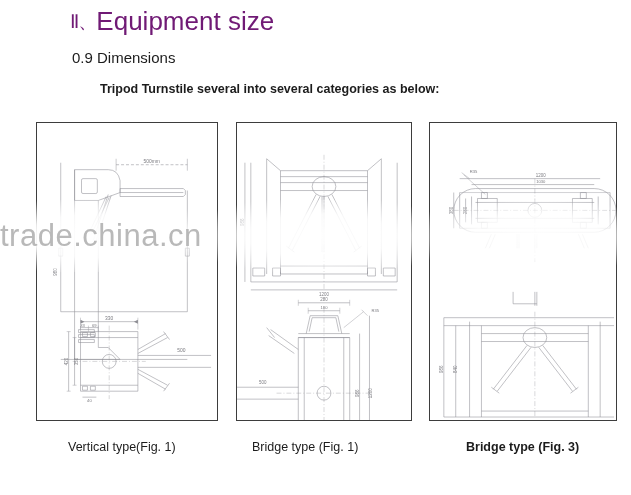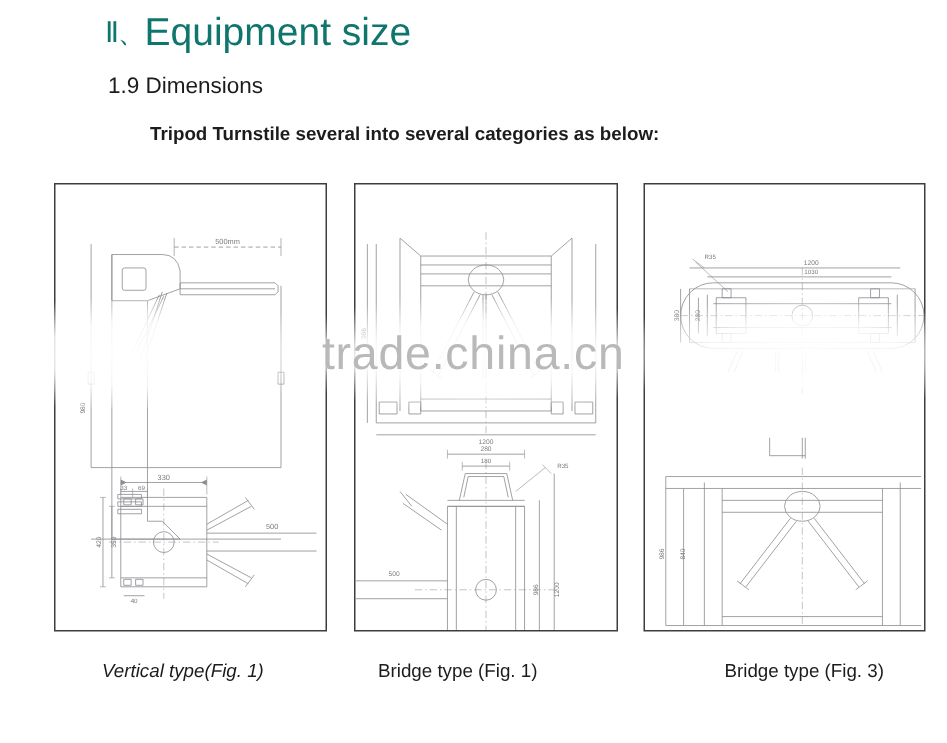--- a/index.html
+++ b/index.html
@@ -24,21 +24,21 @@
     width: 631px;
   }
   #main-title {
     position: absolute;
     left: 70px;
     top: 6px;
     font-size: 26px;
     font-weight: 400;
     letter-spacing: 0px;
     white-space: nowrap;
-    color: #0f766e;
+    color: #701a75;
   }
   #main-title .numeral {
     font-size: 19px;
     vertical-align: 2px;
     letter-spacing: -1px;
   }
   #subtitle {
     position: absolute;
     left: 72px;
     top: 49px;
@@ -75,34 +75,34 @@
 
   
   .caption {
     position: absolute;
     top: 440px;
     font-size: 12.5px;
     font-weight: 400;
     white-space: nowrap;
     color: #1c1c1c;
   }
-  #caption-1 { left: 68px; font-style: italic; }
+  #caption-1 { left: 68px; }
   #caption-2 { left: 252px; }
-  #caption-3 { left: 483px; }
+  #caption-3 { left: 466px; font-weight: bold; }
 
   
   #watermark {
     position: absolute;
     left: 0;
     top: 212px;
     width: 631px;
     height: 48px;
     display: flex;
     align-items: center;
-    justify-content: center;
+    justify-content: flex-start;
     pointer-events: none;
     z-index: 40;
   }
   #watermark-text {
     font-size: 31px;
     color: #b9b9b9;
     letter-spacing: 0.5px;
     font-weight: 400;
     text-shadow: 0 0 5px #ffffff, 0 0 11px #ffffff, 0 0 18px #ffffff;
   }
@@ -123,21 +123,21 @@
 </style>
 </head>
 <body>
 
 <div id="header">
 
   <div id="main-title">
     <span class="numeral">Ⅱ</span><span class="numeral">、</span><span>Equipment size</span>
   </div>
 
-  <div id="subtitle">1.9  Dimensions</div>
+  <div id="subtitle">0.9  Dimensions</div>
 
   <div id="intro-line">Tripod Turnstile several into several categories as below:</div>
 </div>
 
 <div class="panel" id="panel-1">
   <svg viewBox="0 0 182 299" preserveAspectRatio="none">
     <g fill="none" stroke="#8d8d93" stroke-width="0.55" stroke-linejoin="round">
 
       <path d="M24 40 L24 190 M152 68 L152 190 M24 190 L152 190"></path>
 

